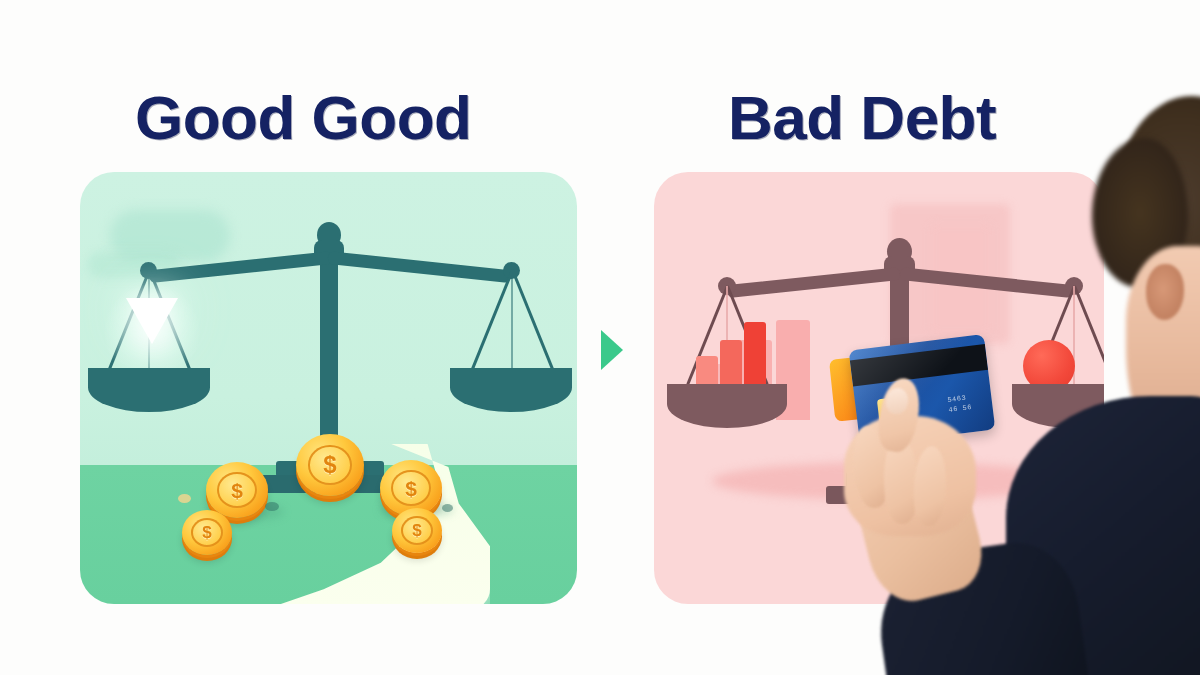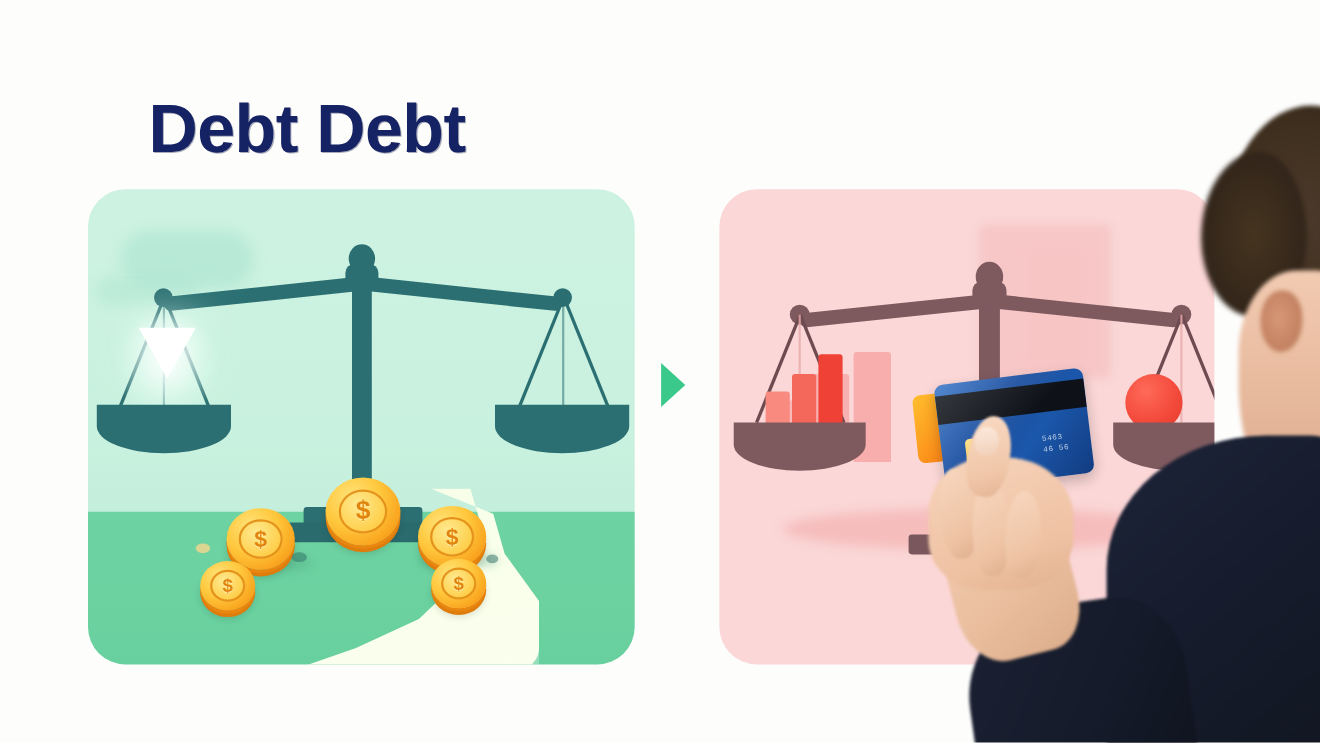--- a/index.html
+++ b/index.html
@@ -251,21 +251,22 @@
     position: absolute; left: -20px; top: -20px; width: 120px; height: 150px;
     background: linear-gradient(120deg, rgba(255,255,255,.22) 0%, rgba(255,255,255,0) 60%);
     transform: rotate(18deg);
   }
 </style>
 </head>
 <body>
 
 <div class="stage">
 
-  <div class="title" id="title-good">Debt Debt</div>
+  <div class="title" id="title-good">Good Good</div>
+  <div class="title" id="title-bad">Bad Debt</div>
 
   <div class="panel" id="panel-good">
     <div class="blob-good"></div>
     <div class="blob-good2"></div>
 
     <div id="path-good"></div>
 
     <div class="scale">
 
       <div class="column tealdark" style="left:240px; top:80px; width:18px; height:225px;"></div>

